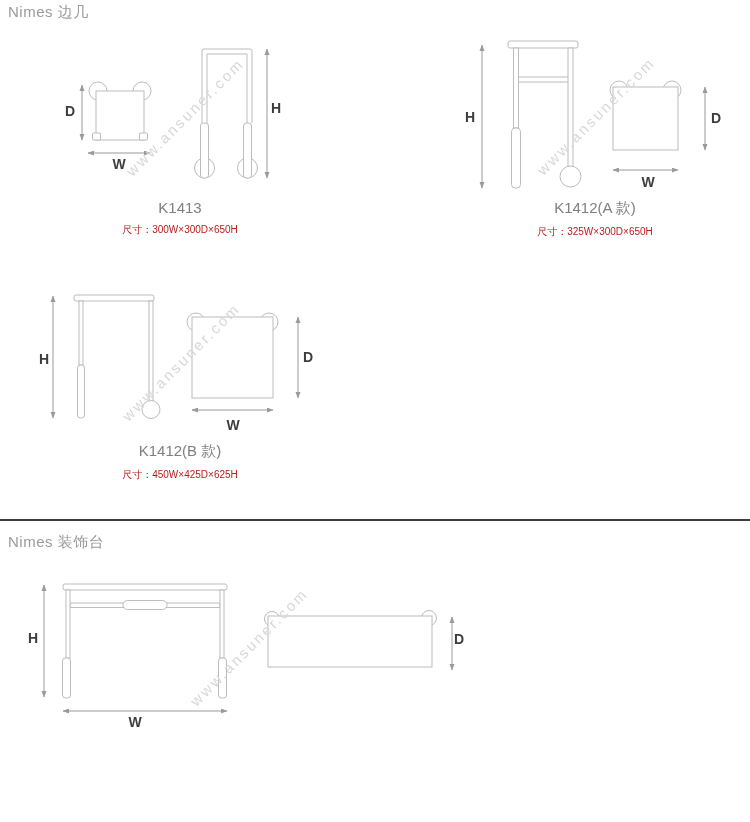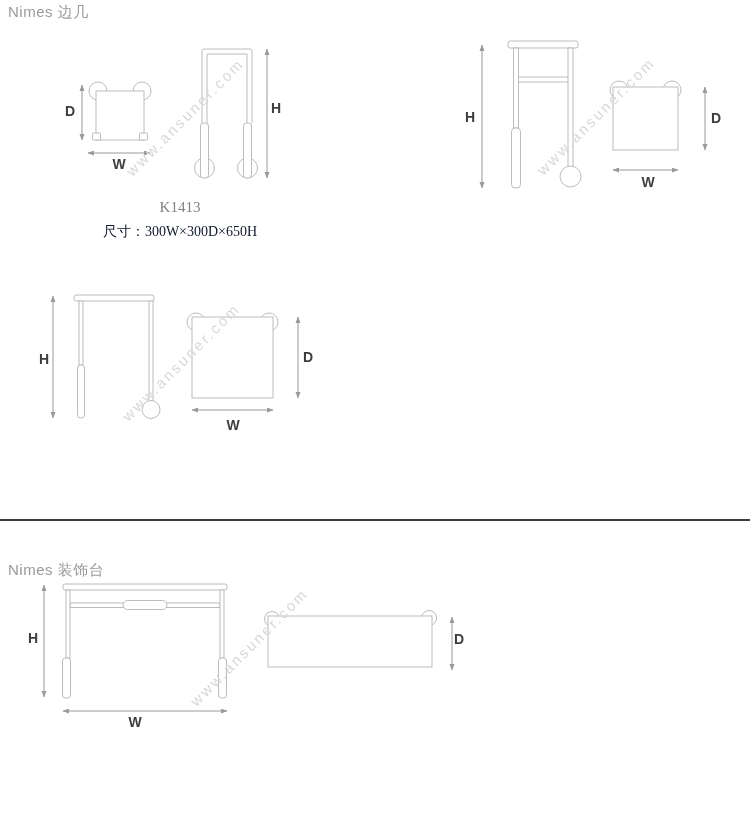--- a/index.html
+++ b/index.html
@@ -15,23 +15,23 @@
   }
   .fig { position:absolute; }
   .fig svg { position:absolute; left:0; top:0; overflow:visible; display:block; }
   .ln { fill:none; stroke:#bcbcbc; stroke-width:1; }
   .fw { fill:#ffffff; stroke:#bcbcbc; stroke-width:1; }
   .arrow { stroke:#9a9a9a; stroke-width:1; }
   .dim {
     position:absolute; transform:translate(-50%,-50%);
     font-size:14px; font-weight:600; color:#3d3d3d; line-height:1;
   }
-  .plabel { position:absolute; width:240px; text-align:center;font-family:Liberation Serif, serif; }
+  .plabel { position:absolute; width:240px; text-align:center; }
   .model { font-size:15px; color:#7f7f7f; }
-  .psize { font-size:14px; color:#0f172a; margin-top:7px; }
+  .psize { font-size:10px; color:#b91c1c; margin-top:7px; }
   .wm {
     position:absolute; color:#d8d8d8; font-size:15px; letter-spacing:2.5px;
     white-space:nowrap; transform:translate(-50%,-50%) rotate(-45deg);
     pointer-events:none;
   }
 </style>
 </head>
 <body>
 
 <div class="page">
@@ -95,20 +95,24 @@
         <circle cx="222" cy="60" r="9" class="ln"></circle>
         <rect x="163" y="57" width="65" height="63" class="fw"></rect>
         <line x1="255" y1="57" x2="255" y2="120" class="arrow" marker-start="url(#aS)" marker-end="url(#aE)"></line>
         <line x1="163" y1="140" x2="228" y2="140" class="arrow" marker-start="url(#aS)" marker-end="url(#aE)"></line>
       </g>
     </svg>
     <span class="dim" style="left:20px; top:87px">H</span>
     <span class="dim" style="left:266px; top:88px">D</span>
     <span class="dim" style="left:198px; top:152px">W</span>
   </div>
+  <div class="plabel" style="left:475px; top:199px">
+    <div class="model">K1412(A 款)</div>
+    <div class="psize">尺寸：325W×300D×650H</div>
+  </div>
 
   <div class="fig" style="left:30px; top:280px; width:300px; height:160px">
     <svg width="300" height="160" viewBox="0 0 300 160">
       <g>
         <line x1="23" y1="16" x2="23" y2="138" class="arrow" marker-start="url(#aS)" marker-end="url(#aE)"></line>
         <rect x="44" y="15" width="80" height="6" rx="2" class="fw"></rect>
         <rect x="49" y="21" width="4" height="64" class="fw"></rect>
         <rect x="119" y="21" width="4" height="101" class="fw"></rect>
         <circle cx="121" cy="129.5" r="9" class="fw"></circle>
         <rect x="47.5" y="85" width="7" height="53" rx="3" class="fw"></rect>
@@ -118,23 +122,27 @@
         <circle cx="239" cy="42" r="9" class="ln"></circle>
         <rect x="162" y="37" width="81" height="81" class="fw"></rect>
         <line x1="268" y1="37" x2="268" y2="118" class="arrow" marker-start="url(#aS)" marker-end="url(#aE)"></line>
         <line x1="162" y1="130" x2="243" y2="130" class="arrow" marker-start="url(#aS)" marker-end="url(#aE)"></line>
       </g>
     </svg>
     <span class="dim" style="left:14px; top:79px">H</span>
     <span class="dim" style="left:278px; top:77px">D</span>
     <span class="dim" style="left:203px; top:145px">W</span>
   </div>
+  <div class="plabel" style="left:60px; top:442px">
+    <div class="model">K1412(B 款)</div>
+    <div class="psize">尺寸：450W×425D×625H</div>
+  </div>
 
   <div class="divider"></div>
-  <div class="shead" style="top:561px">Nimes 装饰台</div>
+  <div class="shead" style="top:533px">Nimes 装饰台</div>
 
   <div class="fig" style="left:20px; top:570px; width:460px; height:165px">
     <svg width="460" height="165" viewBox="0 0 460 165">
       <g>
         <line x1="24" y1="15" x2="24" y2="127" class="arrow" marker-start="url(#aS)" marker-end="url(#aE)"></line>
         <rect x="43" y="14" width="164" height="6" rx="2" class="fw"></rect>
         <rect x="50" y="33" width="150" height="4.5" class="fw"></rect>
         <rect x="46" y="20" width="4" height="68" class="fw"></rect>
         <rect x="200" y="20" width="4" height="68" class="fw"></rect>
         <rect x="103" y="30.5" width="44" height="9" rx="4.5" class="fw"></rect>

